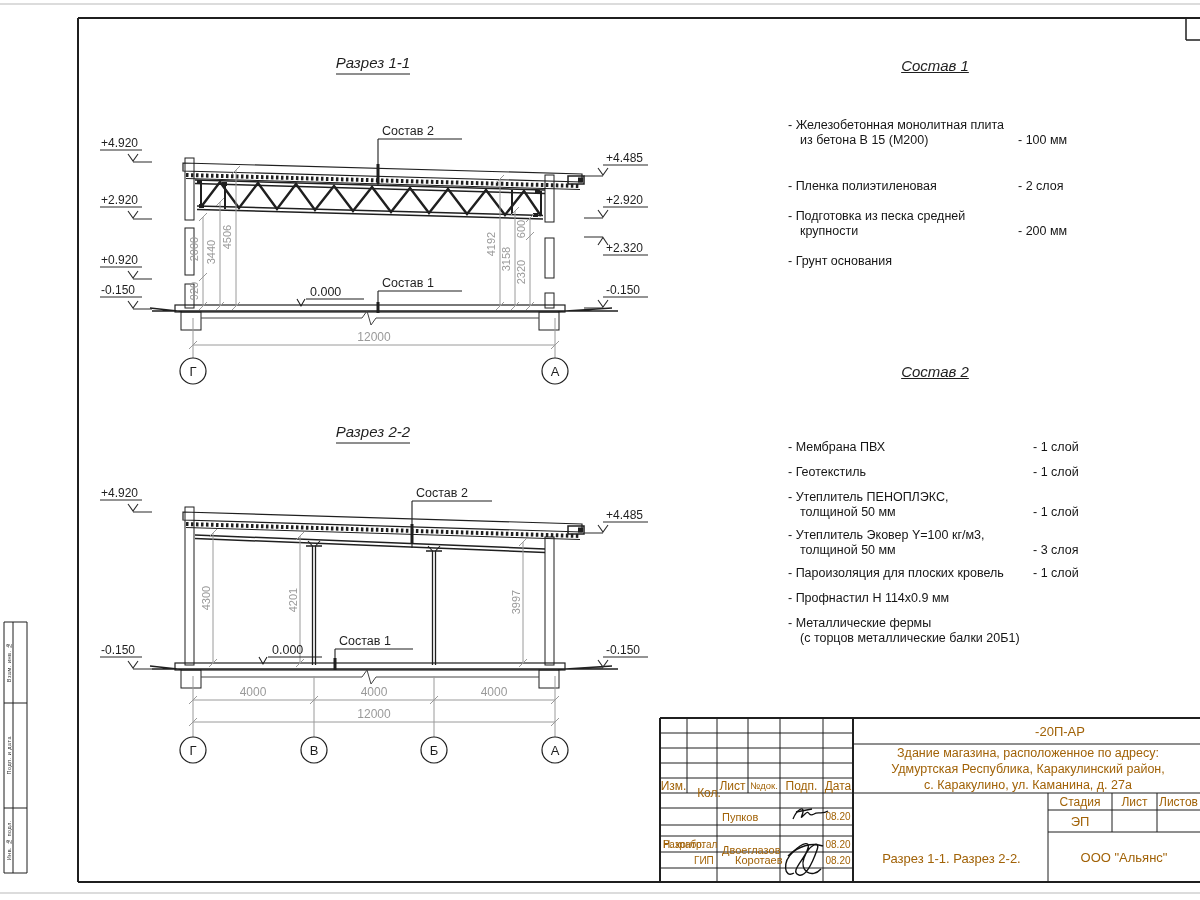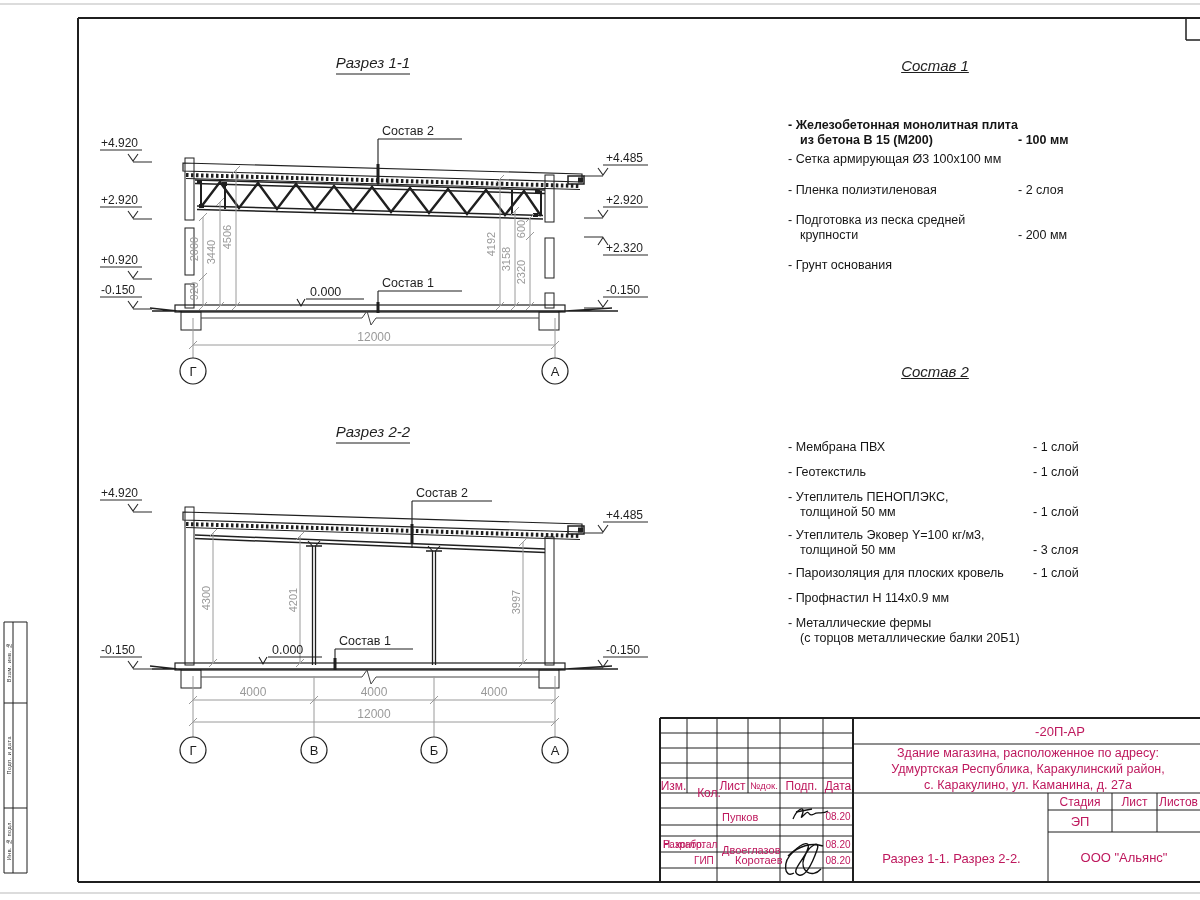--- a/index.html
+++ b/index.html
@@ -22,21 +22,21 @@
   .sostav-head{width:170px;text-align:center;font-style:italic;font-size:15px;
                text-decoration:underline;color:#1f1f1f;}
   .sostav-list{width:330px;font-size:12.5px;line-height:15px;color:#151515;}
   .sostav-item{position:relative;}
   .sostav-item .line2{padding-left:12px;}
   .sostav-item .line2:empty{display:none;}
   .sostav-item .val{position:absolute;bottom:0;white-space:nowrap;}
   .s1val{left:230px;} .s2val{left:245px;}
 
   .tb-cell{position:absolute;display:flex;align-items:center;justify-content:center;
-           font-size:12px;color:#be185d;white-space:nowrap;}
+           font-size:12px;color:#a16207;white-space:nowrap;}
   .tb-left{justify-content:flex-start;}
   .tb-small{font-size:9.5px;}
   .tb-addr{flex-direction:column;line-height:16px;font-size:12.5px;}
 
   .strip-cell{position:absolute;display:flex;align-items:center;justify-content:center;}
   .strip-cell span{writing-mode:vertical-rl;transform:rotate(180deg);
                    font-size:5.5px;color:#333;letter-spacing:0.5px;white-space:nowrap;}
   .edge{position:absolute;left:0;width:1200px;height:0;border-top:2px solid #dcdcdc;}
 </style>
 </head>
@@ -269,29 +269,24 @@
   </div>
   <div class="strip-cell" style="left:4px;top:703px;width:9px;height:105px;">
     <span>Подп. и дата</span>
   </div>
   <div class="strip-cell" style="left:4px;top:808px;width:9px;height:65px;">
     <span>Инв. № подл.</span>
   </div>
 
   <div class="htext sostav-head" style="left:850px;top:57px;">Состав 1</div>
   <div class="htext sostav-list" style="left:788px;top:118px;">
-    <div class="sostav-item" style="margin-bottom:4px;font-weight:bold;">
+    <div class="sostav-item" style="margin-bottom:31px;">
       <div>- Железобетонная  монолитная плита</div>
       <div class="line2">из бетона В 15 (М200)</div>
       <div class="val s1val">- 100 мм</div>
-    </div>
-    <div class="sostav-item" style="margin-bottom:16px;">
-      <div>- Сетка армирующая Ø3 100х100 мм</div>
-
-      <div class="val s1val"></div>
     </div>
     <div class="sostav-item" style="margin-bottom:15px;">
       <div>- Пленка полиэтиленовая</div>
 
       <div class="val s1val">-  2 слоя</div>
     </div>
     <div class="sostav-item" style="margin-bottom:15px;">
       <div>- Подготовка из песка средней</div>
       <div class="line2">крупности</div>
       <div class="val s1val">- 200 мм</div>

